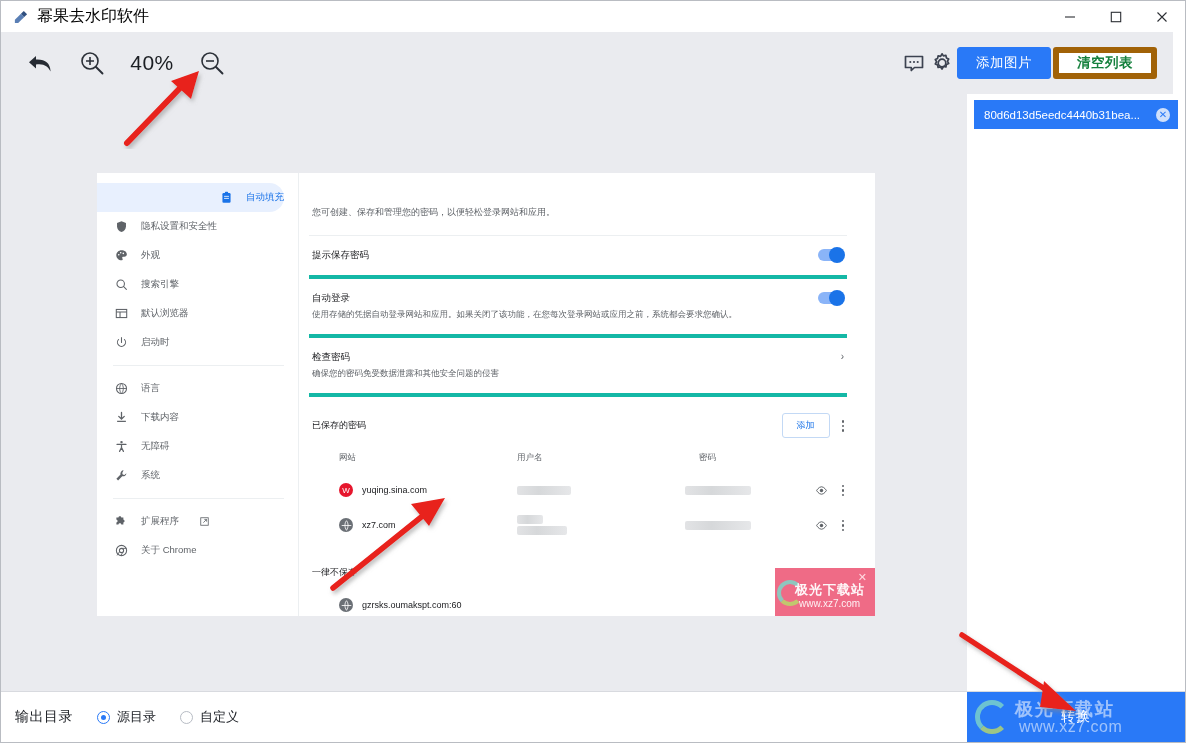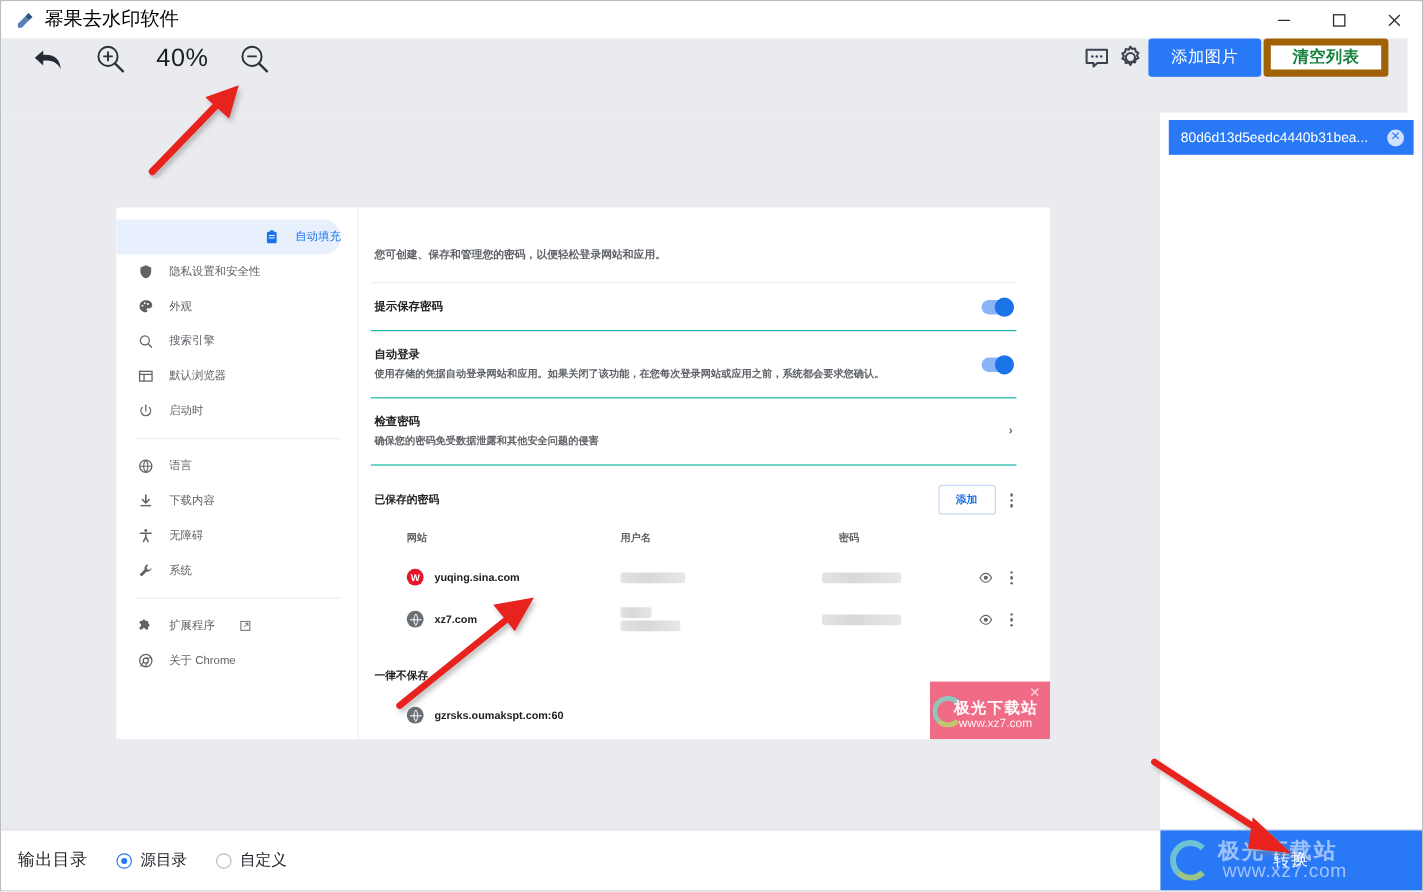--- a/index.html
+++ b/index.html
@@ -22,21 +22,21 @@
   #app-icon { width: 15px; height: 15px; position: relative; }
   #win-controls { margin-left: auto; display: flex; height: 31px; }
   .win-btn {
     width: 46px; height: 31px; display: flex; align-items: center; justify-content: center;
     color: #2c2f34;
   }
 
   
   #toolbar {
     position: absolute; left: 0; top: 31px; width: 1172px; height: 62px;
-    background: #eaebef; display: flex; align-items: flex-start;
+    background: #eaebef; display: flex; align-items: center;
   }
   #tb-left { display: flex; align-items: center; gap: 18px; padding-left: 22px; }
   .tb-icon { width: 34px; height: 34px; display: flex; align-items: center; justify-content: center; color: #2b3038; }
   #zoom-level { font-size: 21px; color: #1b1e23; letter-spacing: .5px; min-width: 50px; text-align: center;}
   #tb-right { margin-left: auto; display: flex; align-items: center; gap: 2px; padding-right: 16px; }
   .tb-small-icon { width: 26px; height: 26px; display:flex; align-items:center; justify-content:center; color:#3c4250; }
   .tb-btn {
     height: 32px; padding: 0 18px; border-radius: 3px; font-size: 13.5px;
     display: flex; align-items: center; justify-content: center; letter-spacing: .5px;
   }
@@ -64,24 +64,24 @@
              color: #5f6368; font-size: 9.5px; border-radius: 0 16px 16px 0; margin-right: 14px; }
   .cr-item .cr-ico { width: 13px; height: 13px; display: flex; align-items: center; justify-content: center;
                      color: #5f6368; flex: none; }
   .cr-item.active { background: #e8f0fe; color: #1a73e8; justify-content: flex-end; }
   .cr-item.active .cr-ico { color: #1a73e8; }
   .cr-sep { height: 1px; background: #eceff1; margin: 8px 14px 8px 16px; }
   .cr-ext { margin-left: 8px; width: 9px; height: 9px; color:#5f6368; display:flex;}
 
   
   #cr-main { position: absolute; left: 202px; top: 0; width: 576px; height: 443px;
-             background: #fff; padding: 0 28px 0 10px; font-weight: bold; }
+             background: #fff; padding: 0 28px 0 10px; }
   .cr-intro { padding: 33px 0 16px 3px; font-size: 9px; color: #5f6368; border-bottom: 1px solid #eceff1; }
-  .cr-row { display: flex; align-items: center; justify-content: space-between;
-            padding: 13px 3px; border-bottom: 1px solid #14b8a6; min-height: 40px; }
+  .cr-row { display: flex; justify-content: space-between;
+            padding: 13px 3px; border-bottom: 4px solid #14b8a6; min-height: 40px; }
   .cr-row-txt { max-width: 430px; }
   .cr-row-title { font-size: 9.5px; color: #202124; }
   .cr-row-sub { font-size: 8.5px; color: #5f6368; line-height: 1.55; margin-top: 3px; }
   .toggle { width: 26px; height: 12px; border-radius: 7px; background: #8ab4f8; position: relative; flex: none; }
   .toggle::after { content: ""; position: absolute; right: -1px; top: -2px; width: 16px; height: 16px;
                    border-radius: 50%; background: #1a73e8; }
   .chev { color: #5f6368; font-size: 10px; }
 
   .cr-saved-head { display: flex; align-items: center; justify-content: space-between; padding: 16px 3px 10px; }
   .cr-saved-title { font-size: 9px; color: #202124; }

